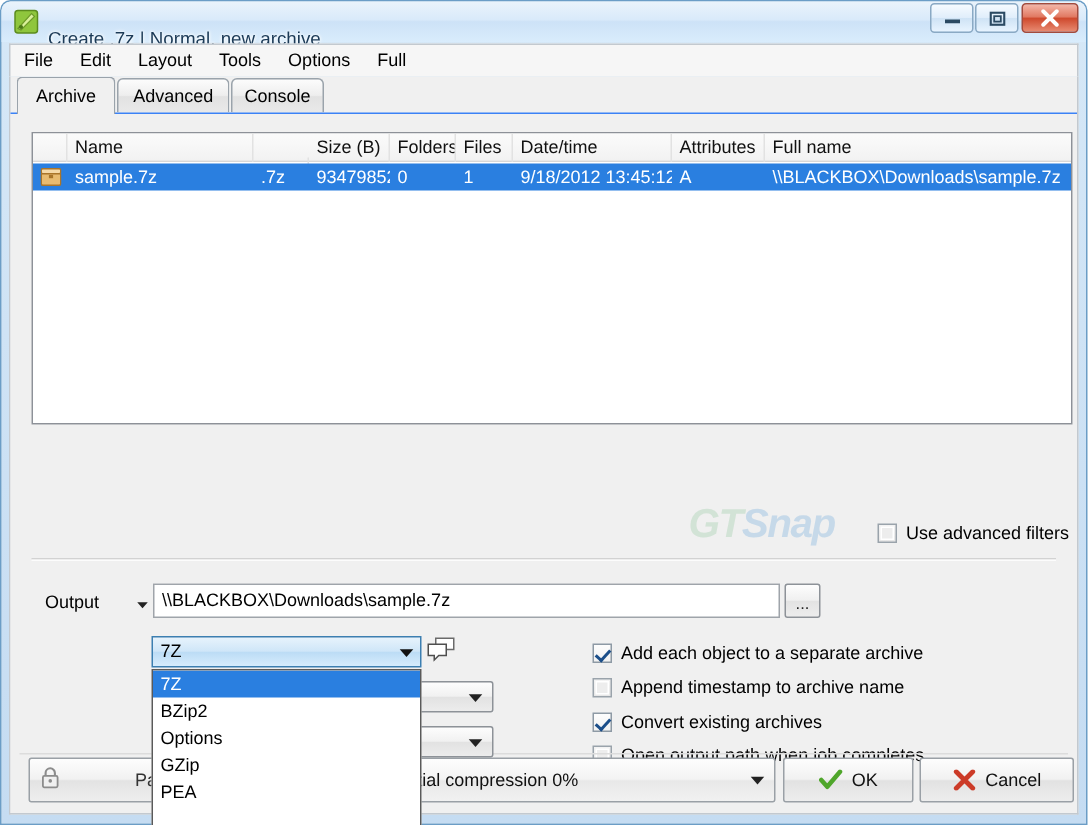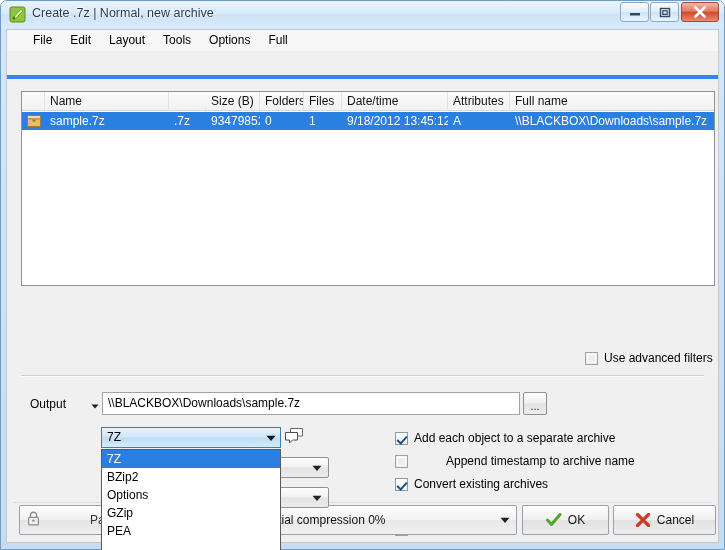--- a/index.html
+++ b/index.html
@@ -25,21 +25,21 @@
   
   #titlebar {
     position: absolute; left: 0; top: 0; right: 0; height: 27px;
     border-radius: 6px 6px 0 0;
     background: linear-gradient(to bottom, #eaf3fb 0%, #d9eafa 45%, #cde2f7 50%, #d9ecfc 100%);
   }
   #app-icon {
     position: absolute; left: 8px; top: 5px; width: 17px; height: 17px;
   }
   #title-text {
-    position: absolute; left: 31px; top: 5px;
+    position: absolute; left: 31px; top: 18px;
     font-size: 12.5px; color: #1b3a57;
     white-space: nowrap;
     text-shadow: 0 0 3px #ffffff, 0 0 2px #ffffff;
   }
   .winbtn {
     position: absolute; top: 1px; height: 20px; width: 29px;
     border: 1px solid #8aa9c4;
     border-radius: 3px;
     background: linear-gradient(to bottom, #f6fbff 0%, #e1eefb 48%, #cfe3f5 52%, #e8f4ff 100%);
   }
@@ -54,21 +54,20 @@
     position: absolute; left: 0; right: 0; top: 0; bottom: 0;
     display: flex; align-items: center; justify-content: center;
   }
 
   
   #menubar {
     position: absolute; left: 5px; top: 28px; right: 5px; height: 22px;
     background: #f6f6f6;
     border: 1px solid #c3c9cf;
     border-bottom: none;
-    padding-left: 17px;
   }
   .menu-item {
     float: left; padding: 3px 9px 3px 9px;
     font-size: 12px; color: #000;
     line-height: 15px;
     cursor: default;
   }
 
   
   #client {
@@ -98,21 +97,21 @@
     border-color: #9aa3ab;
     z-index: 3;
   }
   #tab-0 { left: 4px;  width: 66px; }
   #tab-1 { left: 71px; width: 75px; }
   #tab-2 { left: 147px;width: 62px; }
 
   #tabpanel {
     position: absolute; left: 0; top: 24px; right: 0; bottom: 0;
     background: #f0f0f0;
-    border-top: 4px solid #3b82f6;
+    border-top: 1px solid #3b82f6;
   }
 
   
   #filelist {
     position: absolute; left: 14px; top: 12px;
     width: 694px; height: 195px;
     background: #ffffff;
     border: 1px solid #8d9198;
   }
   #listheader {
@@ -378,20 +377,25 @@
     <div class="menu-item">File</div>
     <div class="menu-item">Edit</div>
     <div class="menu-item">Layout</div>
     <div class="menu-item">Tools</div>
     <div class="menu-item">Options</div>
     <div class="menu-item">Full</div>
   </div>
 
   <div id="client">
 
+    <div id="tabstrip">
+      <div class="tab active" id="tab-0">Archive</div>
+      <div class="tab" id="tab-1">Advanced</div>
+      <div class="tab" id="tab-2">Console</div>
+    </div>
 
     <div id="tabpanel">
 
       <div id="filelist">
         <div id="listheader">
           <div class="hcell" style="left:0px;width:23px;"></div>
           <div class="hcell" style="left:23px;width:124px;">Name</div>
           <div class="hcell" style="left:147px;width:37px;margin-top:16px;">Type</div>
           <div class="hcell" style="left:184px;width:54px;">Size (B)</div>
           <div class="hcell" style="left:238px;width:44px;">Folders</div>
@@ -413,20 +417,23 @@
           <div class="rcell" style="left:147px;width:37px;">.7z</div>
           <div class="rcell" style="left:184px;width:54px;">93479852</div>
           <div class="rcell" style="left:238px;width:44px;">0</div>
           <div class="rcell" style="left:282px;width:38px;">1</div>
           <div class="rcell" style="left:320px;width:106px;">9/18/2012 13:45:12</div>
           <div class="rcell" style="left:426px;width:62px;">A</div>
           <div class="rcell" style="left:488px;width:204px;">\\BLACKBOX\Downloads\sample.7z</div>
         </div>
       </div>
 
+      <div id="watermark">
+        <span class="g">GT</span><span>Snap</span>
+      </div>
 
       <div id="advfilters">
         <span class="cbox gray"></span>
         <span>Use advanced filters</span>
       </div>
 
       <hr class="sep">
 
       <div id="lbl-output">Output</div>
       <span id="output-drop">
@@ -474,27 +481,31 @@
         <div class="fmt-opt">Options</div>
         <div class="fmt-opt">GZip</div>
         <div class="fmt-opt">PEA</div>
 
       </div>
 
       <div class="optrow" style="top:352px;">
         <span class="cbox checked"></span>
         <span>Add each object to a separate archive</span>
       </div>
-      <div class="optrow" style="top:375px;gap:32px;">
+      <div class="optrow" style="top:375px;">
         <span class="cbox gray"></span>
         <span>Append timestamp to archive name</span>
       </div>
       <div class="optrow" style="top:398px;">
         <span class="cbox checked"></span>
         <span>Convert existing archives</span>
+      </div>
+      <div class="optrow" style="top:420px;">
+        <span class="cbox gray"></span>
+        <span>Open output path when job completes</span>
       </div>
       <div class="optrow" style="top:443px;">
         <span class="cbox gray"></span>
         <span>TAR before</span>
       </div>
 
       <div id="bottombar">
         <div id="password-btn">
           <span id="lock-icon">
             <svg width="13" height="15" viewBox="0 0 13 15">

